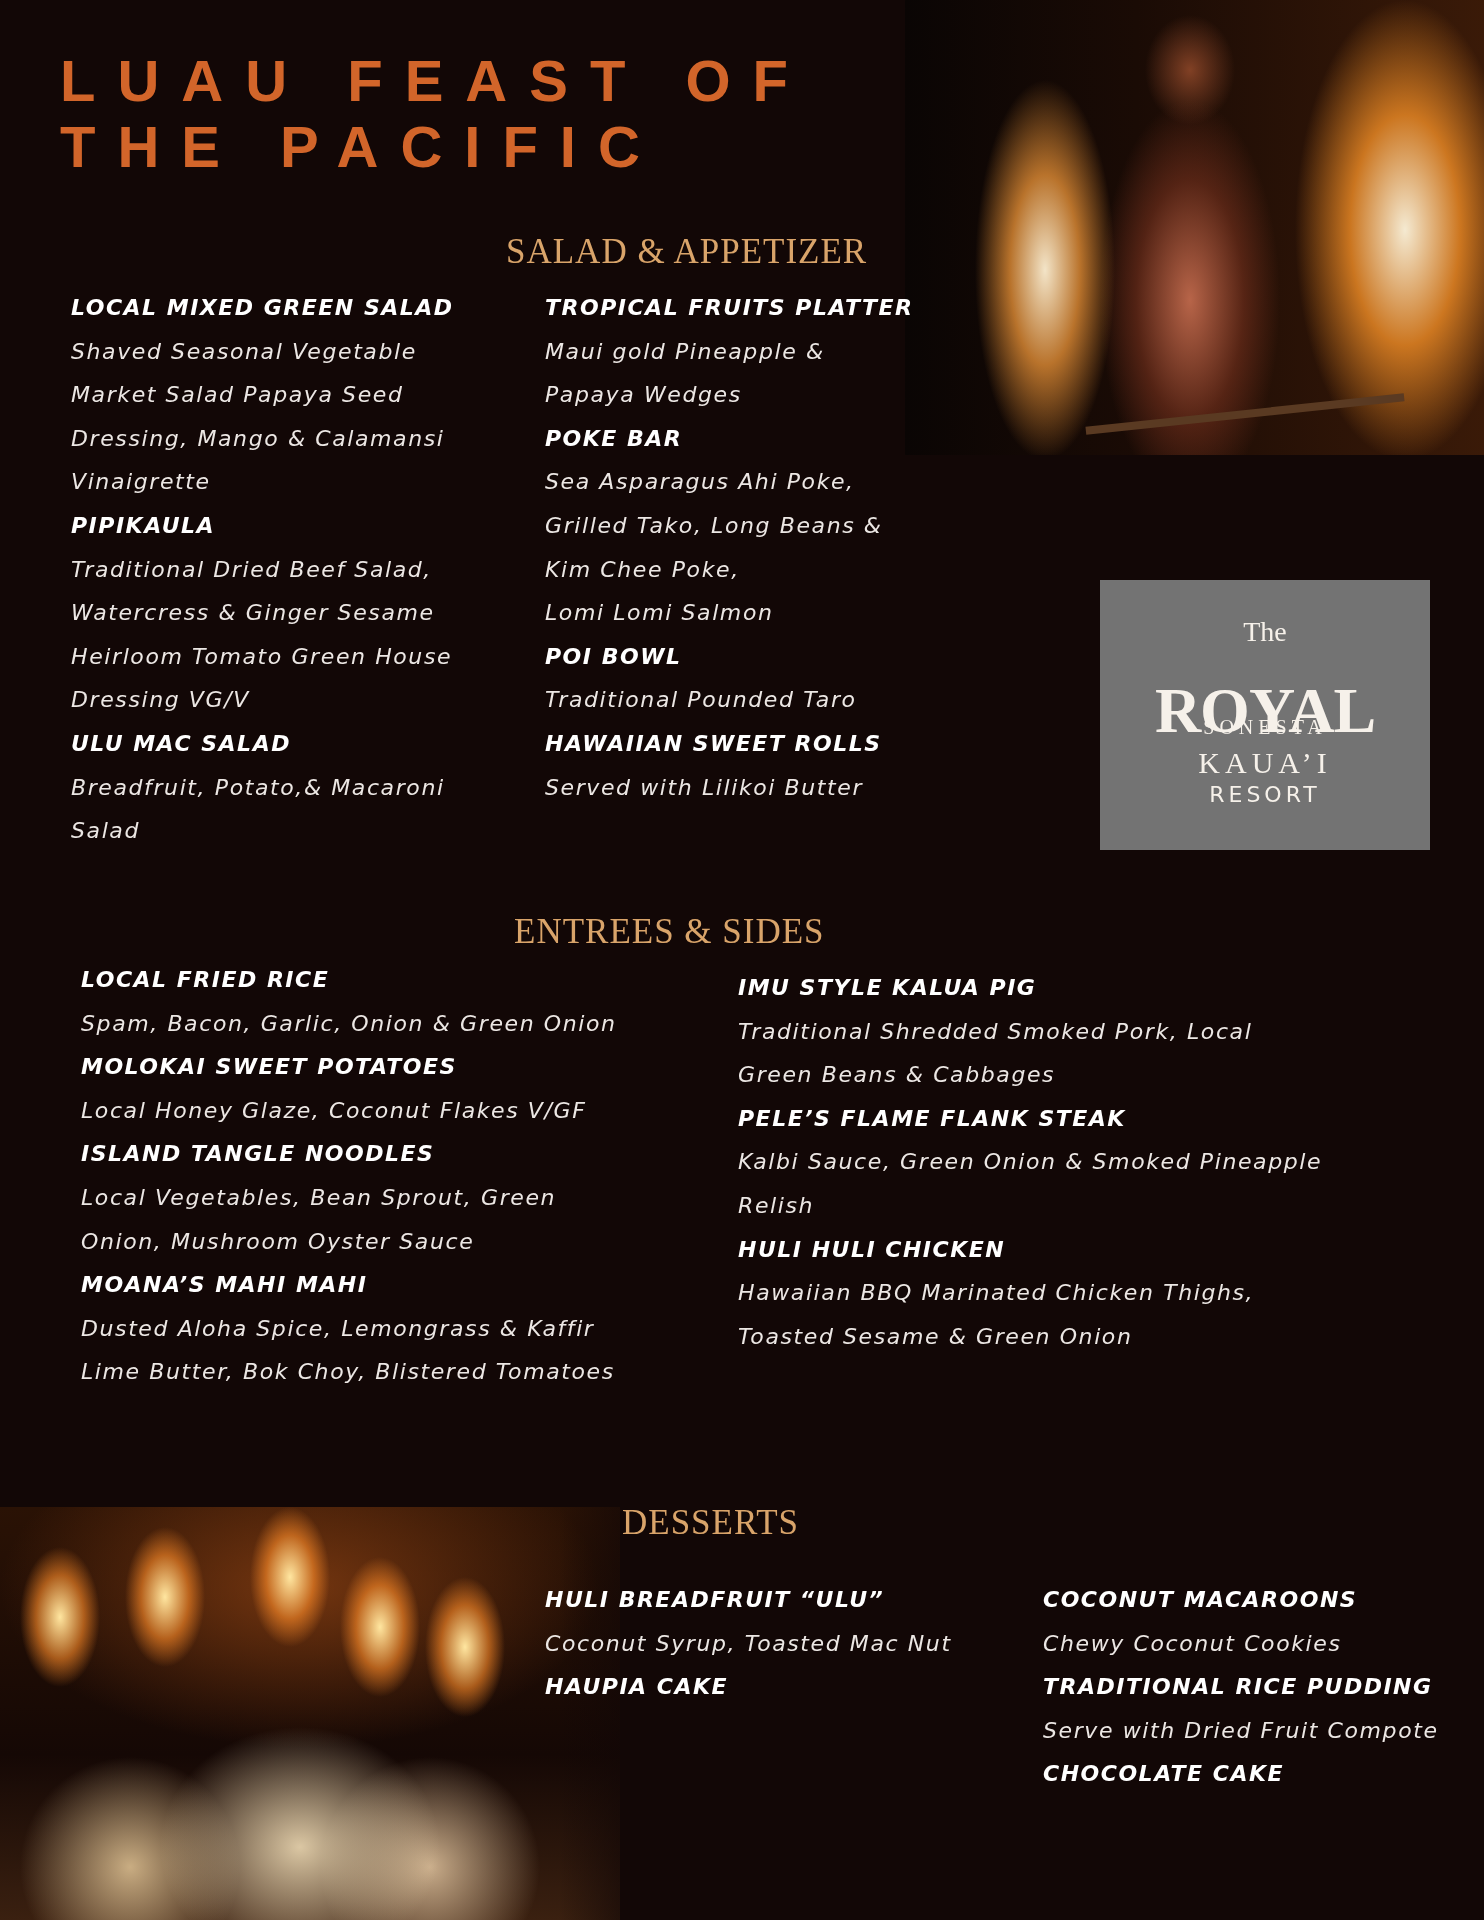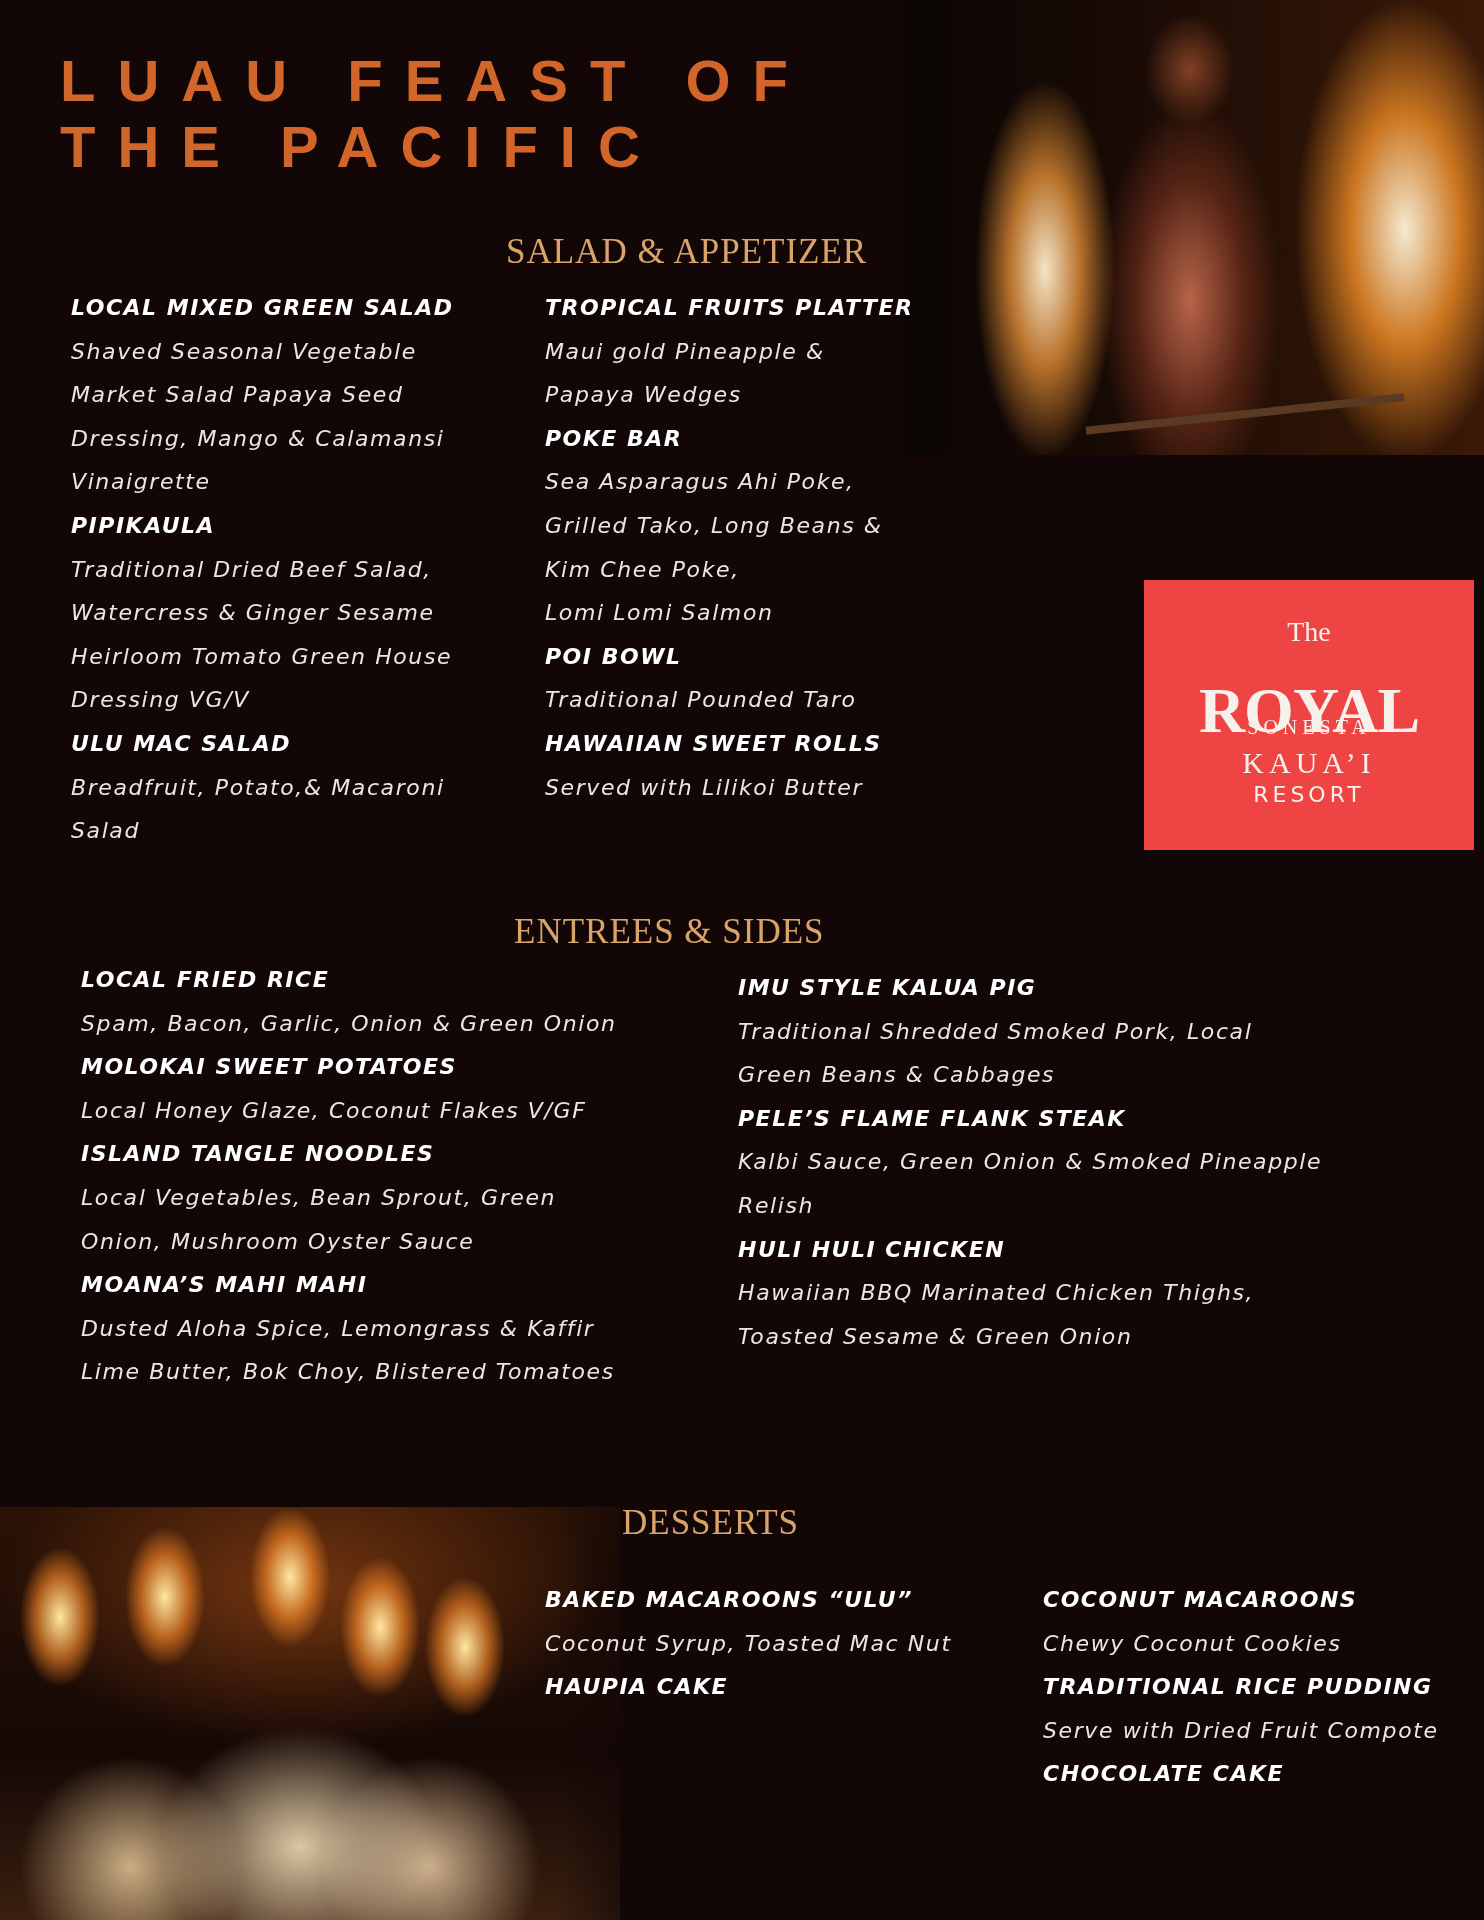--- a/index.html
+++ b/index.html
@@ -24,21 +24,21 @@
       radial-gradient(ellipse 110px 110px at 130px 360px, rgba(240,210,160,.8), rgba(0,0,0,0) 100%),
       radial-gradient(ellipse 110px 110px at 430px 360px, rgba(240,210,170,.8), rgba(0,0,0,0) 100%),
       radial-gradient(ellipse 40px 70px at 60px 110px, rgba(255,230,160,1), rgba(255,140,40,.6) 60%, rgba(0,0,0,0) 100%),
       radial-gradient(ellipse 40px 70px at 165px 90px, rgba(255,230,160,1), rgba(255,140,40,.6) 60%, rgba(0,0,0,0) 100%),
       radial-gradient(ellipse 40px 70px at 290px 70px, rgba(255,230,160,1), rgba(255,140,40,.6) 60%, rgba(0,0,0,0) 100%),
       radial-gradient(ellipse 40px 70px at 380px 120px, rgba(255,230,160,1), rgba(255,140,40,.6) 60%, rgba(0,0,0,0) 100%),
       radial-gradient(ellipse 40px 70px at 465px 140px, rgba(255,230,160,1), rgba(255,140,40,.6) 60%, rgba(0,0,0,0) 100%),
       radial-gradient(ellipse 300px 160px at 300px 80px, rgba(150,70,20,.7), rgba(0,0,0,0) 100%),
       linear-gradient(180deg,#2a1205 0%,#150805 60%,#3a2010 100%);}
   .photo-bottom .fade{position:absolute;right:0;top:0;width:60px;height:100%;background:linear-gradient(90deg,rgba(18,7,6,0),rgba(18,7,6,.6));}
-  .logo{left:1144px;top:580px;width:330px;height:270px;background:#ef4444;text-align:center;color:#f6f1ea;font-family:"Liberation Serif",serif;}
+  .logo{left:1100px;top:580px;width:330px;height:270px;background:#737373;text-align:center;color:#f6f1ea;font-family:"Liberation Serif",serif;}
   .logo .the{position:absolute;left:0;right:0;top:36px;font-size:28px;}
   .logo .royal{position:absolute;left:0;right:0;top:62px;font-size:64px;font-weight:bold;letter-spacing:-1px;margin-top:32px;}
   .logo .sonesta{position:absolute;left:0;right:0;top:136px;font-size:20px;letter-spacing:5px;}
   .logo .kauai{position:absolute;left:0;right:0;top:166px;font-size:30px;letter-spacing:5px;}
   .logo .resort{position:absolute;left:0;right:0;top:202px;font-family:"DejaVu Sans",sans-serif;font-size:22px;letter-spacing:4px;}
 </style>
 </head>
 <body>
 
 <div class="abs photo-top">
@@ -112,21 +112,21 @@
     <div class="item-name">PELE’S FLAME FLANK STEAK</div>
     <div class="item-desc">Kalbi Sauce, Green Onion &amp; Smoked Pineapple</div>
     <div class="item-desc">Relish</div>
     <div class="item-name">HULI HULI CHICKEN</div>
     <div class="item-desc">Hawaiian BBQ Marinated Chicken Thighs,</div>
     <div class="item-desc">Toasted Sesame &amp; Green Onion</div>
   </div>
 
 <div class="abs section-h" style="left:622px;top:1503px;">DESSERTS</div>
 <div class="abs col" id="desserts-left" style="left:545px;top:1578px;">
-    <div class="item-name"> BAKED MACAROONS “ULU”</div>
+    <div class="item-name"> HULI BREADFRUIT “ULU”</div>
     <div class="item-desc">Coconut Syrup, Toasted Mac Nut</div>
     <div class="item-name">HAUPIA CAKE</div>
   </div>
 <div class="abs col" id="desserts-right" style="left:1043px;top:1578px;">
     <div class="item-name">COCONUT MACAROONS</div>
     <div class="item-desc">Chewy Coconut Cookies</div>
     <div class="item-name">TRADITIONAL RICE PUDDING</div>
     <div class="item-desc">Serve with Dried Fruit Compote</div>
     <div class="item-name">CHOCOLATE CAKE</div>
   </div>

